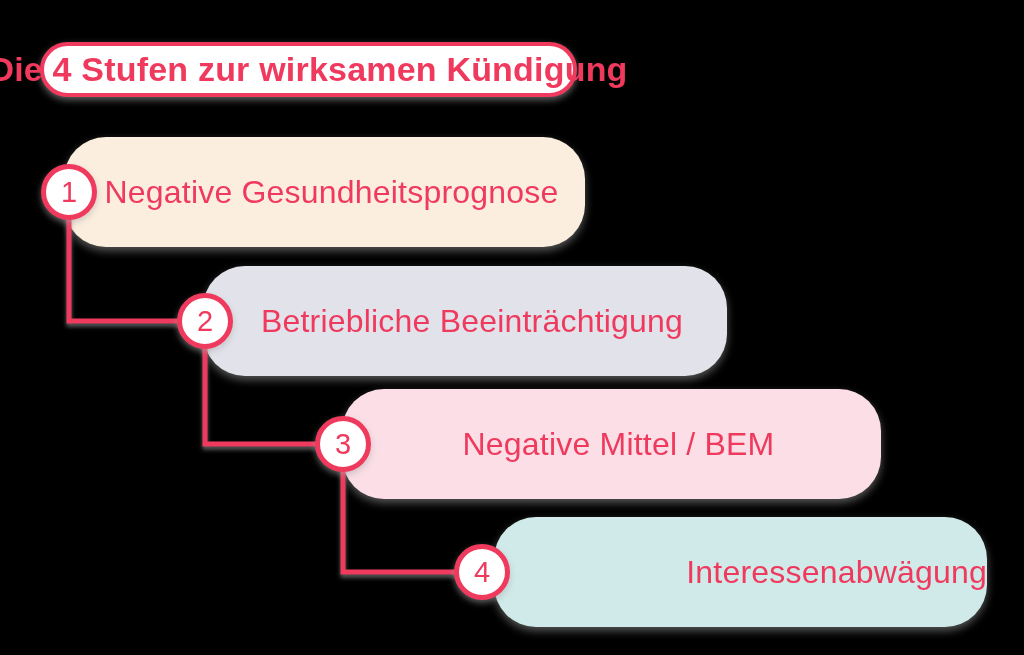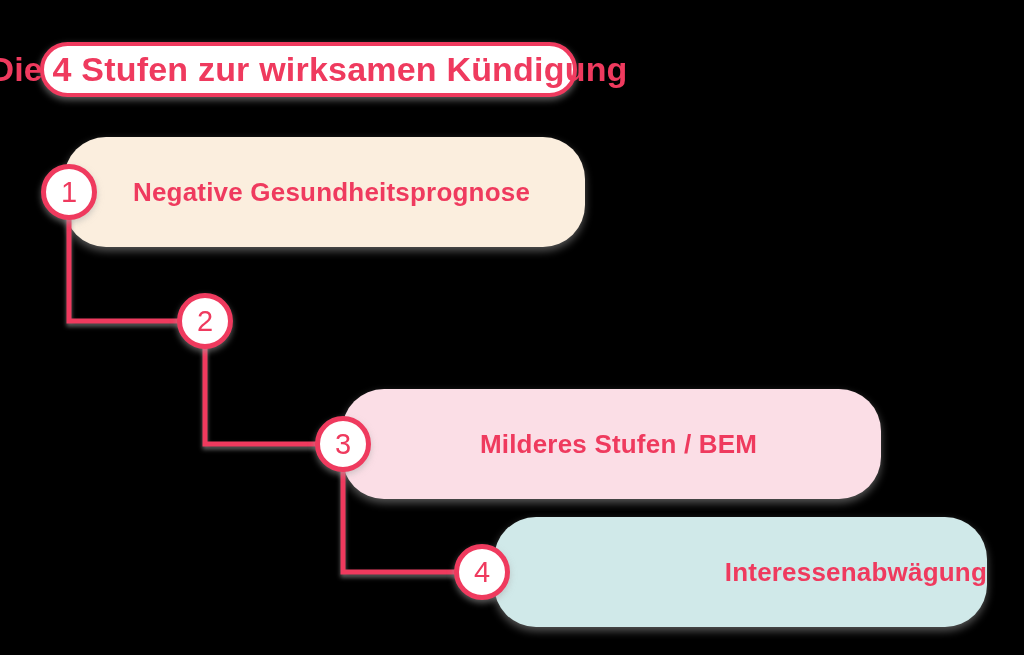--- a/index.html
+++ b/index.html
@@ -47,22 +47,22 @@
     height: 110px;
     border-radius: 42px;
     display: flex;
     align-items: center;
     justify-content: center;
     box-shadow: 0 4px 8px rgba(170,170,170,0.5);
     z-index: 1;
   }
   .step-box .label {
     color: var(--accent);
-    font-size: 26px;
-    font-weight: 700;
+    font-size: 32px;
+    font-weight: 400;
     letter-spacing: 0.2px;
     white-space: nowrap;
     padding-left: 14px;
   }
   .box-0 { left: 64px;  top: 137px; width: 521px; }
   .box-1 { left: 203px; top: 266px; width: 524px; }
   .box-2 { left: 342px; top: 389px; width: 539px; }
   .box-3 { left: 494px; top: 517px; width: 493px; justify-content: flex-end; }
 
   
@@ -117,22 +117,25 @@
 
   <svg class="connector-svg" width="1024" height="655" viewBox="0 0 1024 655">
     <polyline points="69,192 69,321 182,321"></polyline>
     <polyline points="205,321 205,444 320,444"></polyline>
     <polyline points="343,444 343,572 459,572"></polyline>
   </svg>
 
   <div class="step-box box-0" style="background: rgb(251, 238, 222);">
     <span class="label">Negative Gesundheitsprognose</span>
   </div>
+  <div class="step-box box-1" style="background: rgb(226, 226, 234);">
+    <span class="label">Betriebliche Beeinträchtigung</span>
+  </div>
   <div class="step-box box-2" style="background: rgb(251, 222, 230);">
-    <span class="label">Milderes Stufen / BEM</span>
+    <span class="label">Negative Mittel / BEM</span>
   </div>
   <div class="step-box box-3" style="background: rgb(208, 233, 233);">
     <span class="label">Interessenabwägung</span>
   </div>
 
   <div class="step-circle circle-0">
     <span>1</span>
   </div>
   <div class="step-circle circle-1">
     <span>2</span>

